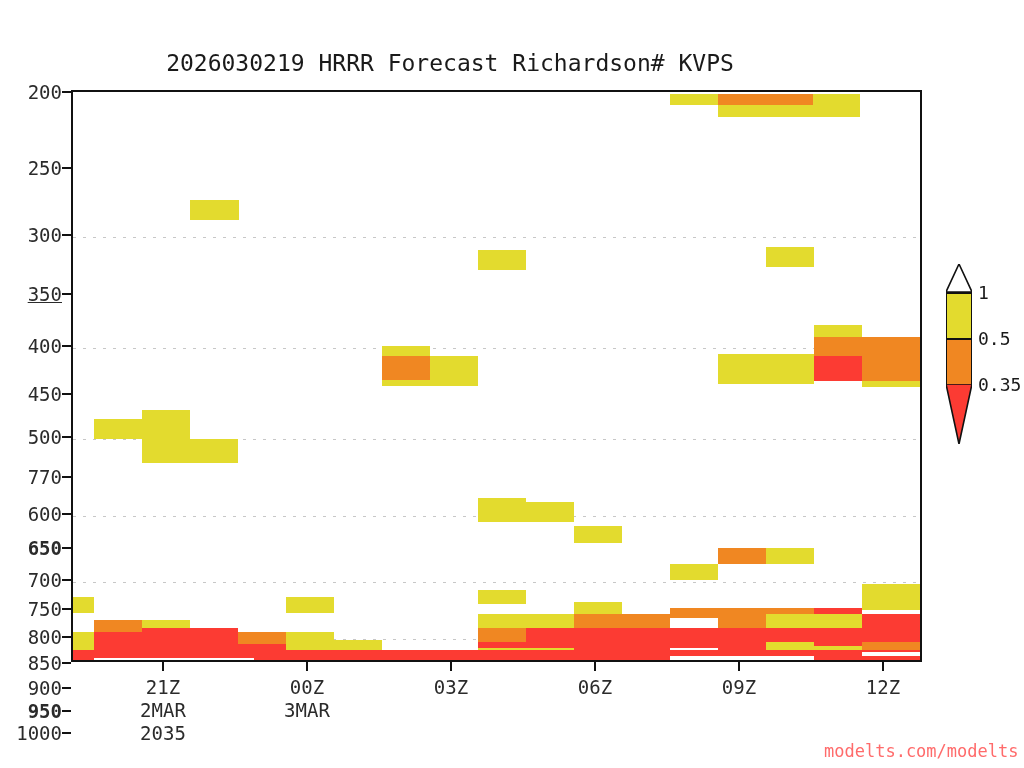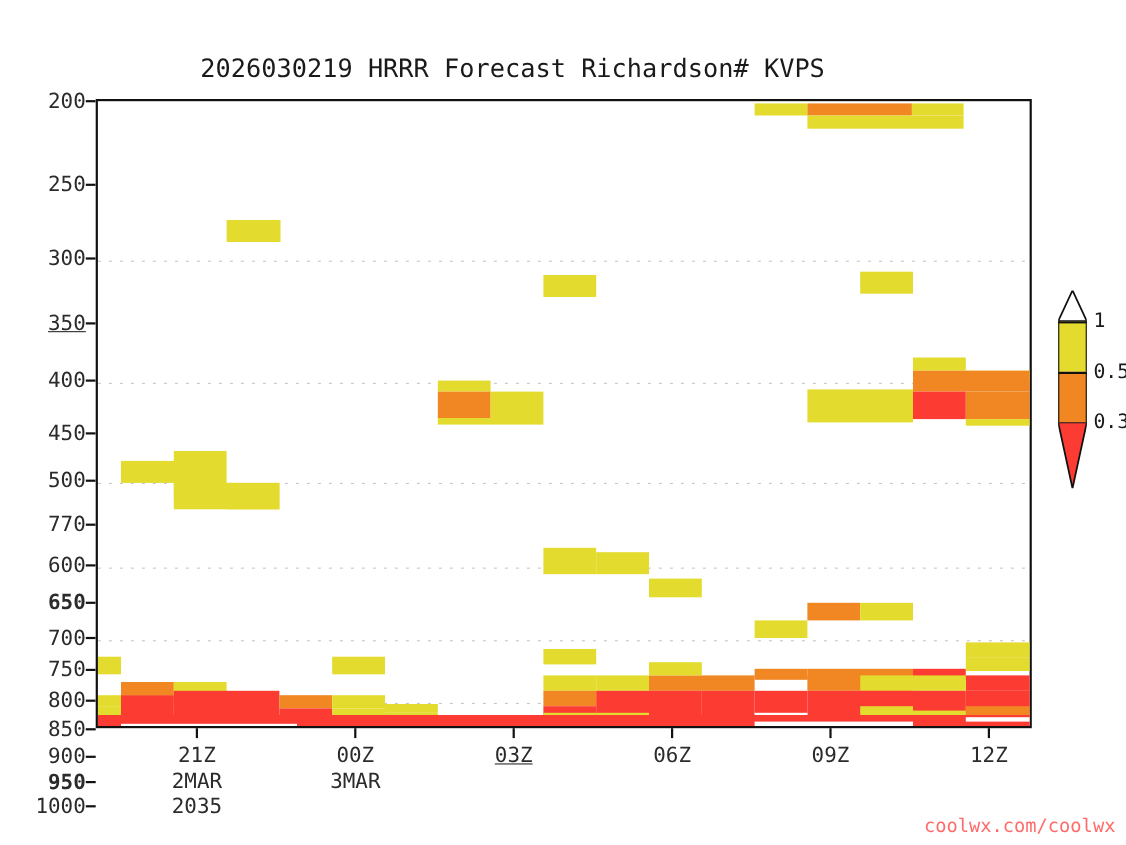--- a/index.html
+++ b/index.html
@@ -1,19 +1,19 @@
 <!DOCTYPE html>
 <html><head>
 <meta charset="utf-8">
 <style>
   html,body{margin:0;padding:0;background:#ffffff;}
   body{width:1024px;height:768px;position:relative;overflow:hidden;
        font-family:"DejaVu Sans Mono","Liberation Mono",monospace;}
 
-  #root{position:absolute;left:16px;top:0;width:888px;height:768px;}
+  #root{position:absolute;left:0;top:0;width:888px;height:768px;}
 
   
   #chart-title{
     position:absolute;left:0;top:50px;width:900px;
     text-align:center;font-size:23px;color:#1a1a1a;
     letter-spacing:0px;white-space:pre;
   }
 
   
   #plot-frame{
@@ -193,21 +193,21 @@
 
   <div id="x-axis">
   <div class="xtick-mark" style="left: 162px;"></div>
       <div class="xtick-label" style="left: 163px; top: 14px;">21Z</div>
       <div class="xtick-label" style="left: 163px; top: 37px;">2MAR</div>
       <div class="xtick-label" style="left: 163px; top: 60px;">2035</div>
       <div class="xtick-mark" style="left: 306px;"></div>
       <div class="xtick-label" style="left: 307px; top: 14px;">00Z</div>
       <div class="xtick-label" style="left: 307px; top: 37px;">3MAR</div>
       <div class="xtick-mark" style="left: 450px;"></div>
-      <div class="xtick-label" style="left: 451px; top: 14px; text-decoration: underline;">03Z</div>
+      <div class="xtick-label" style="left: 451px; top: 14px;">03Z</div>
       <div class="xtick-mark" style="left: 594px;"></div>
       <div class="xtick-label" style="left: 595px; top: 14px;">06Z</div>
       <div class="xtick-mark" style="left: 738px;"></div>
       <div class="xtick-label" style="left: 739px; top: 14px;">09Z</div>
       <div class="xtick-mark" style="left: 882px;"></div>
       <div class="xtick-label" style="left: 883px; top: 14px;">12Z</div>
     </div>
 
   <div id="colorbar">
       <div class="cb-tri" style="top: -28px; border-left: 13px solid transparent; border-right: 13px solid transparent; border-bottom: 28px solid rgb(255, 255, 255);"></div>
@@ -221,15 +221,15 @@
       <div class="cb-line" style="top: 46px;"></div>
       <div class="cb-line" style="top: 92px;"></div>
       <svg width="26" height="60" style="position: absolute; left: 0px; top: 92px;">
         <path d="M0 0 L26 0 L13 60 Z" fill="#FC3B33" stroke="#111" stroke-width="1.6"></path>
       </svg>
       <div class="cb-label" style="top: 0px;">1</div>
       <div class="cb-label" style="top: 46px;">0.5</div>
       <div class="cb-label" style="top: 92px;">0.35</div>
     </div>
 
-  <div id="watermark">coolwx.com/coolwx</div>
+  <div id="watermark">modelts.com/modelts</div>
 
 </div>
 
 </body></html>

